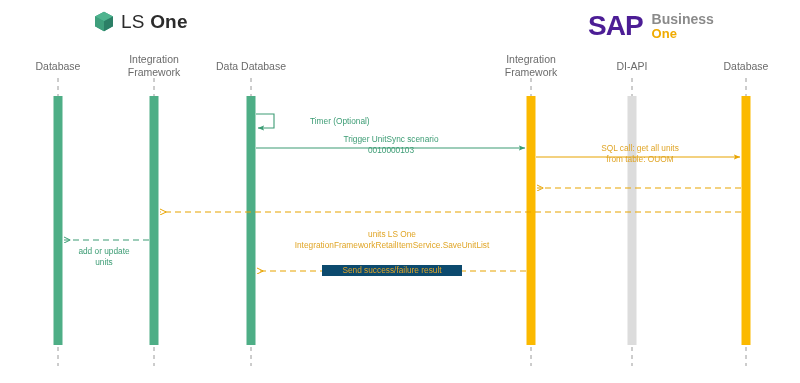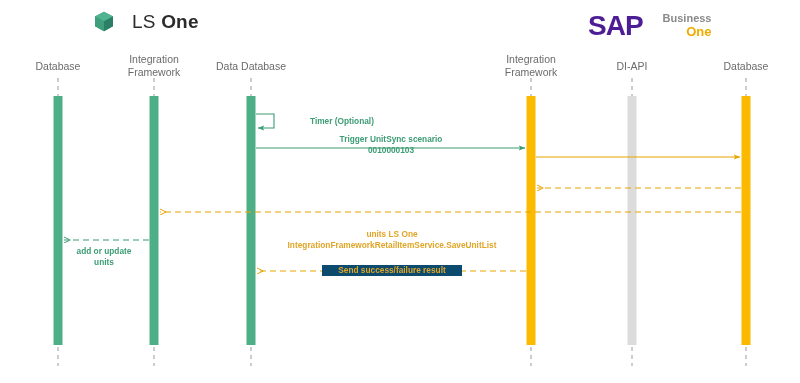--- a/index.html
+++ b/index.html
@@ -26,22 +26,21 @@
     left: 0;
     top: 0;
     width: 800px;
     height: 383px;
     display: block;
   }
   .brand-logo {
     position: absolute;
     display: flex;
     align-items: center;
-    gap: 18px;
-    text-align: right;
+    gap: 7px;
   }
   #lsone-logo { left: 94px; top: 11px; }
   #sapb1-logo { left: 588px; top: 12px; }
   .lsone-text {
     font-size: 19px;
     color: #2b2b2b;
     letter-spacing: 0.2px;
     line-height: 1;
     white-space: nowrap;
   }
@@ -54,21 +53,21 @@
     line-height: 1;
   }
   .sap-right {
     display: flex;
     flex-direction: column;
     justify-content: center;
     line-height: 1;
     margin-left: 2px;
   }
   .sap-business {
-    font-size: 11px;
+    font-size: 14px;
     font-weight: bold;
     color: #8a8a8a;
     line-height: 1.05;
   }
   .sap-one {
     font-size: 13px;
     font-weight: bold;
     color: #f0ab00;
     line-height: 1.05;
   }
@@ -82,21 +81,20 @@
     transform: translateX(-50%);
   }
   .msg-label {
     position: absolute;
     text-align: center;
     font-size: 8.3px;
     line-height: 1.3;
     white-space: pre-line;
     transform: translateX(-50%);
     pointer-events: none;
-    font-weight: bold;
   }
   .msg-label.green { color: #3c9c74; }
   .msg-label.orange { color: #e0a526; }
 </style>
 </head>
 <body>
 
 <div id="diagram-root">
 
   <svg id="diagram-svg" viewBox="0 0 800 383" xmlns="http://www.w3.org/2000/svg">
@@ -184,20 +182,22 @@
   <div class="lifeline-label" style="left:531px; top:53px; width:90px;">Integration
 Framework</div>
   <div class="lifeline-label" style="left:632px; top:60px; width:80px;">DI-API</div>
   <div class="lifeline-label" style="left:746px; top:60px; width:90px;">Database</div>
 
   <div class="msg-label green" style="left:310px; top:116px; width:100px; text-align:left; transform:none;">Timer (Optional)</div>
 
   <div class="msg-label green" style="left:391px; top:134px; width:220px;">Trigger UnitSync scenario
 0010000103</div>
 
+  <div class="msg-label orange" style="left:640px; top:143px; width:180px;">SQL call: get all units
+from table:  OUOM</div>
 
 
   <div class="msg-label orange" style="left:392px; top:229px; width:330px;">units LS One
 IntegrationFrameworkRetailItemService.SaveUnitList</div>
 
   <div class="msg-label green" style="left:104px; top:246px; width:96px;">add or update
 units</div>
 
   <div class="msg-label orange" style="left:392px; top:265px; width:140px; background:#0c4a6e;">Send success/failure result</div>
 

